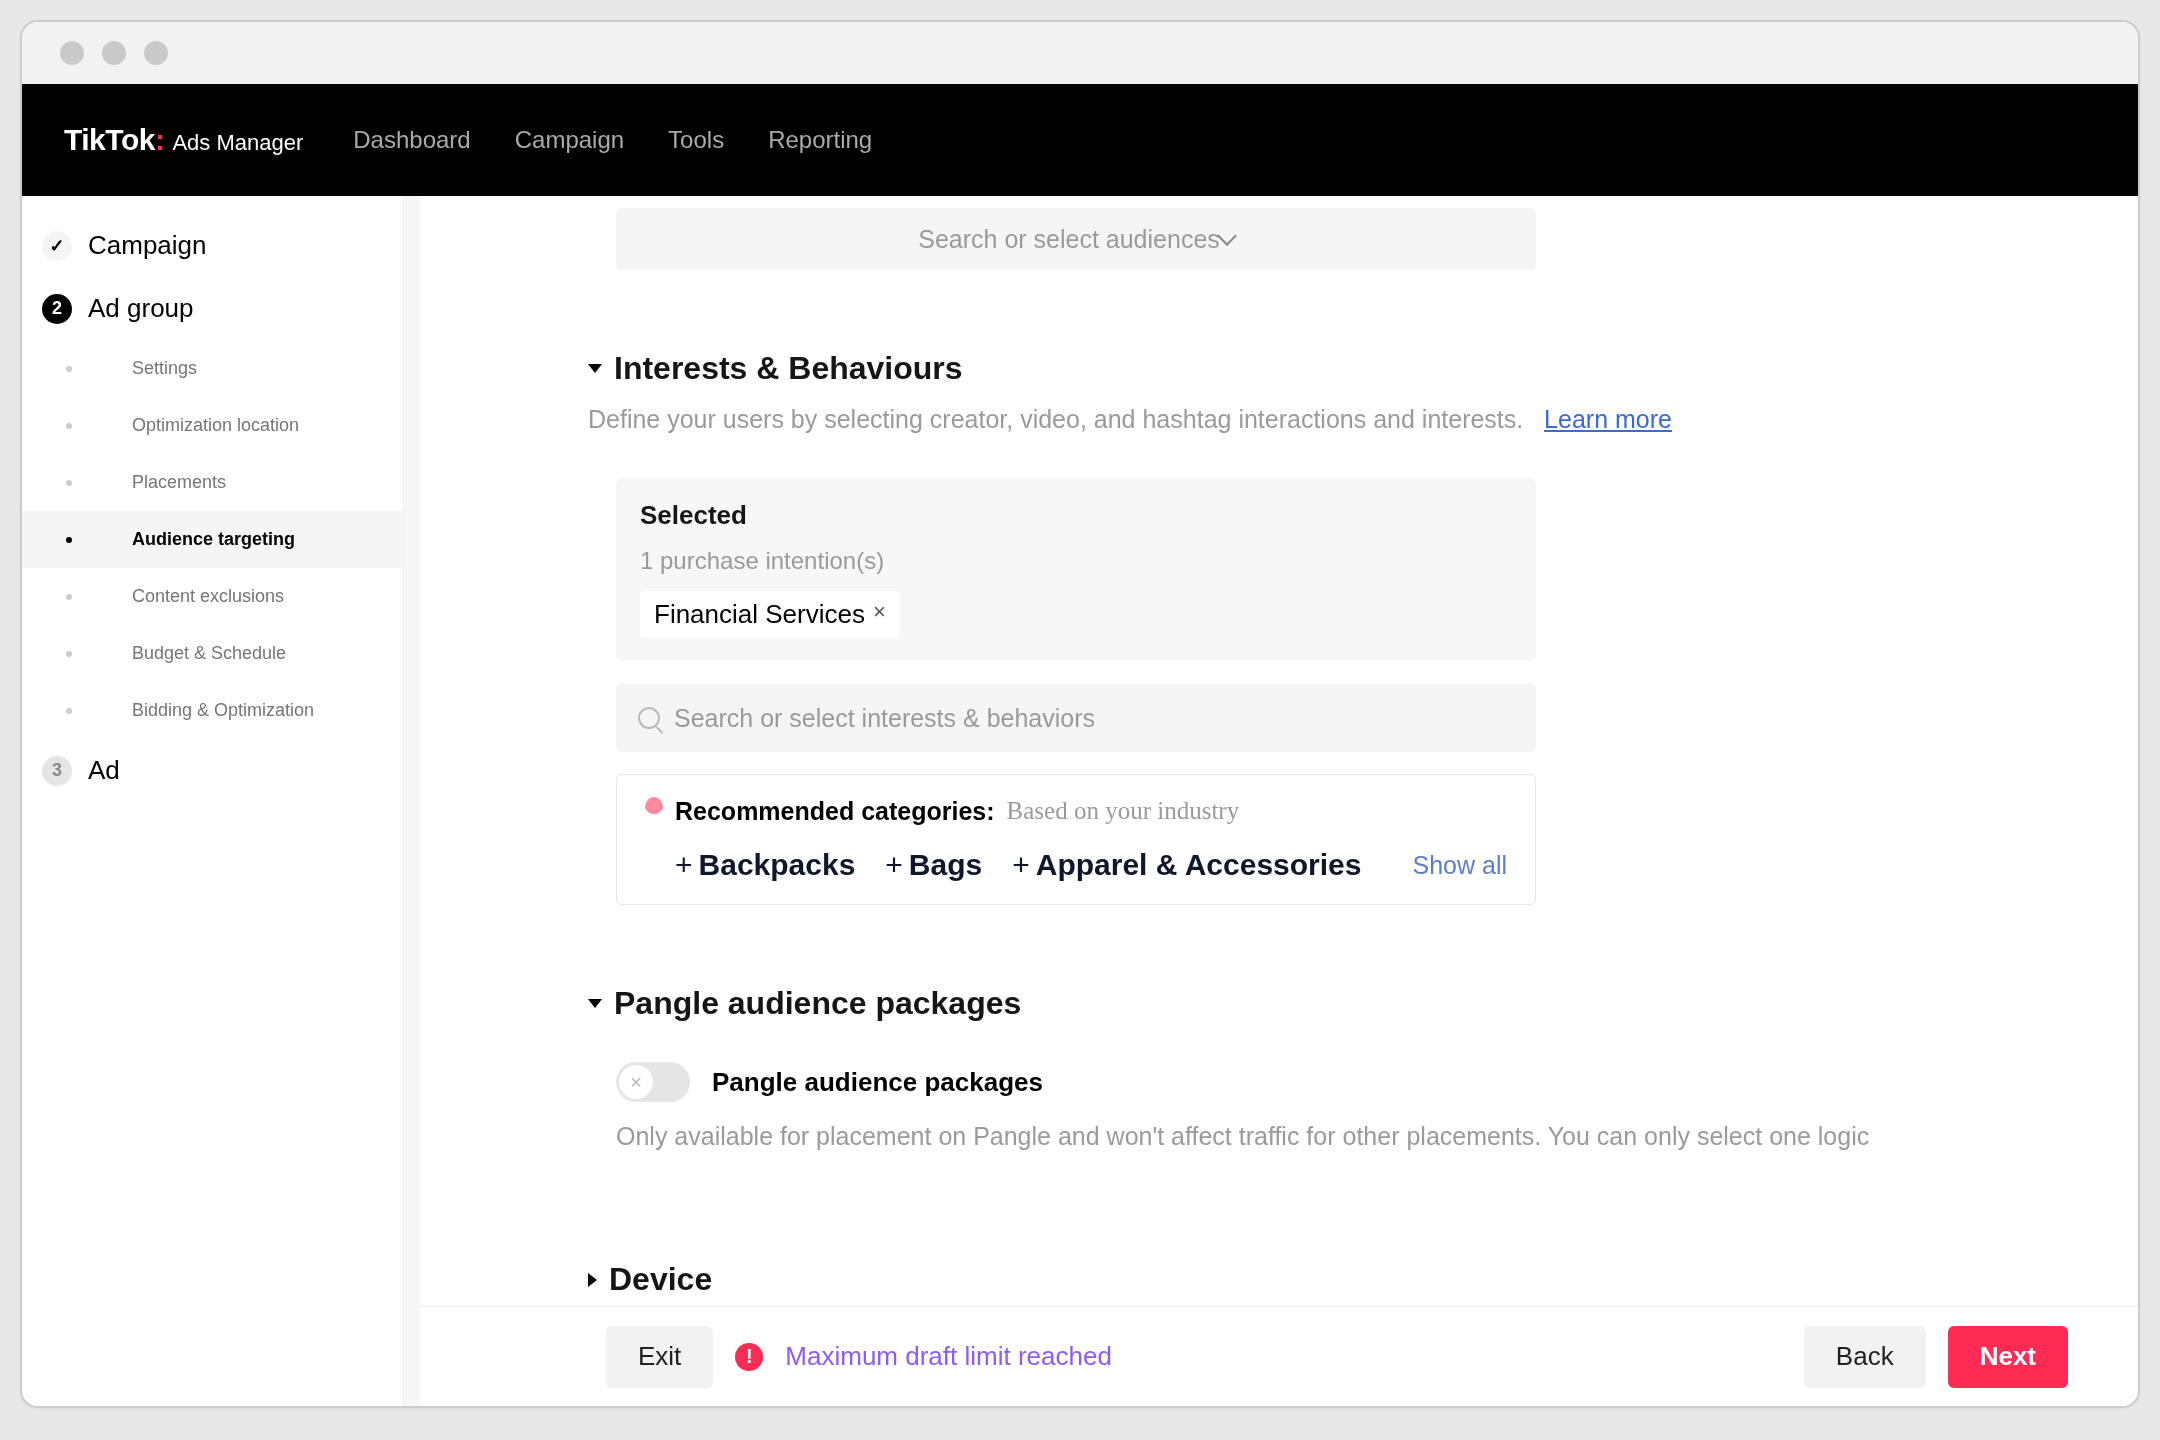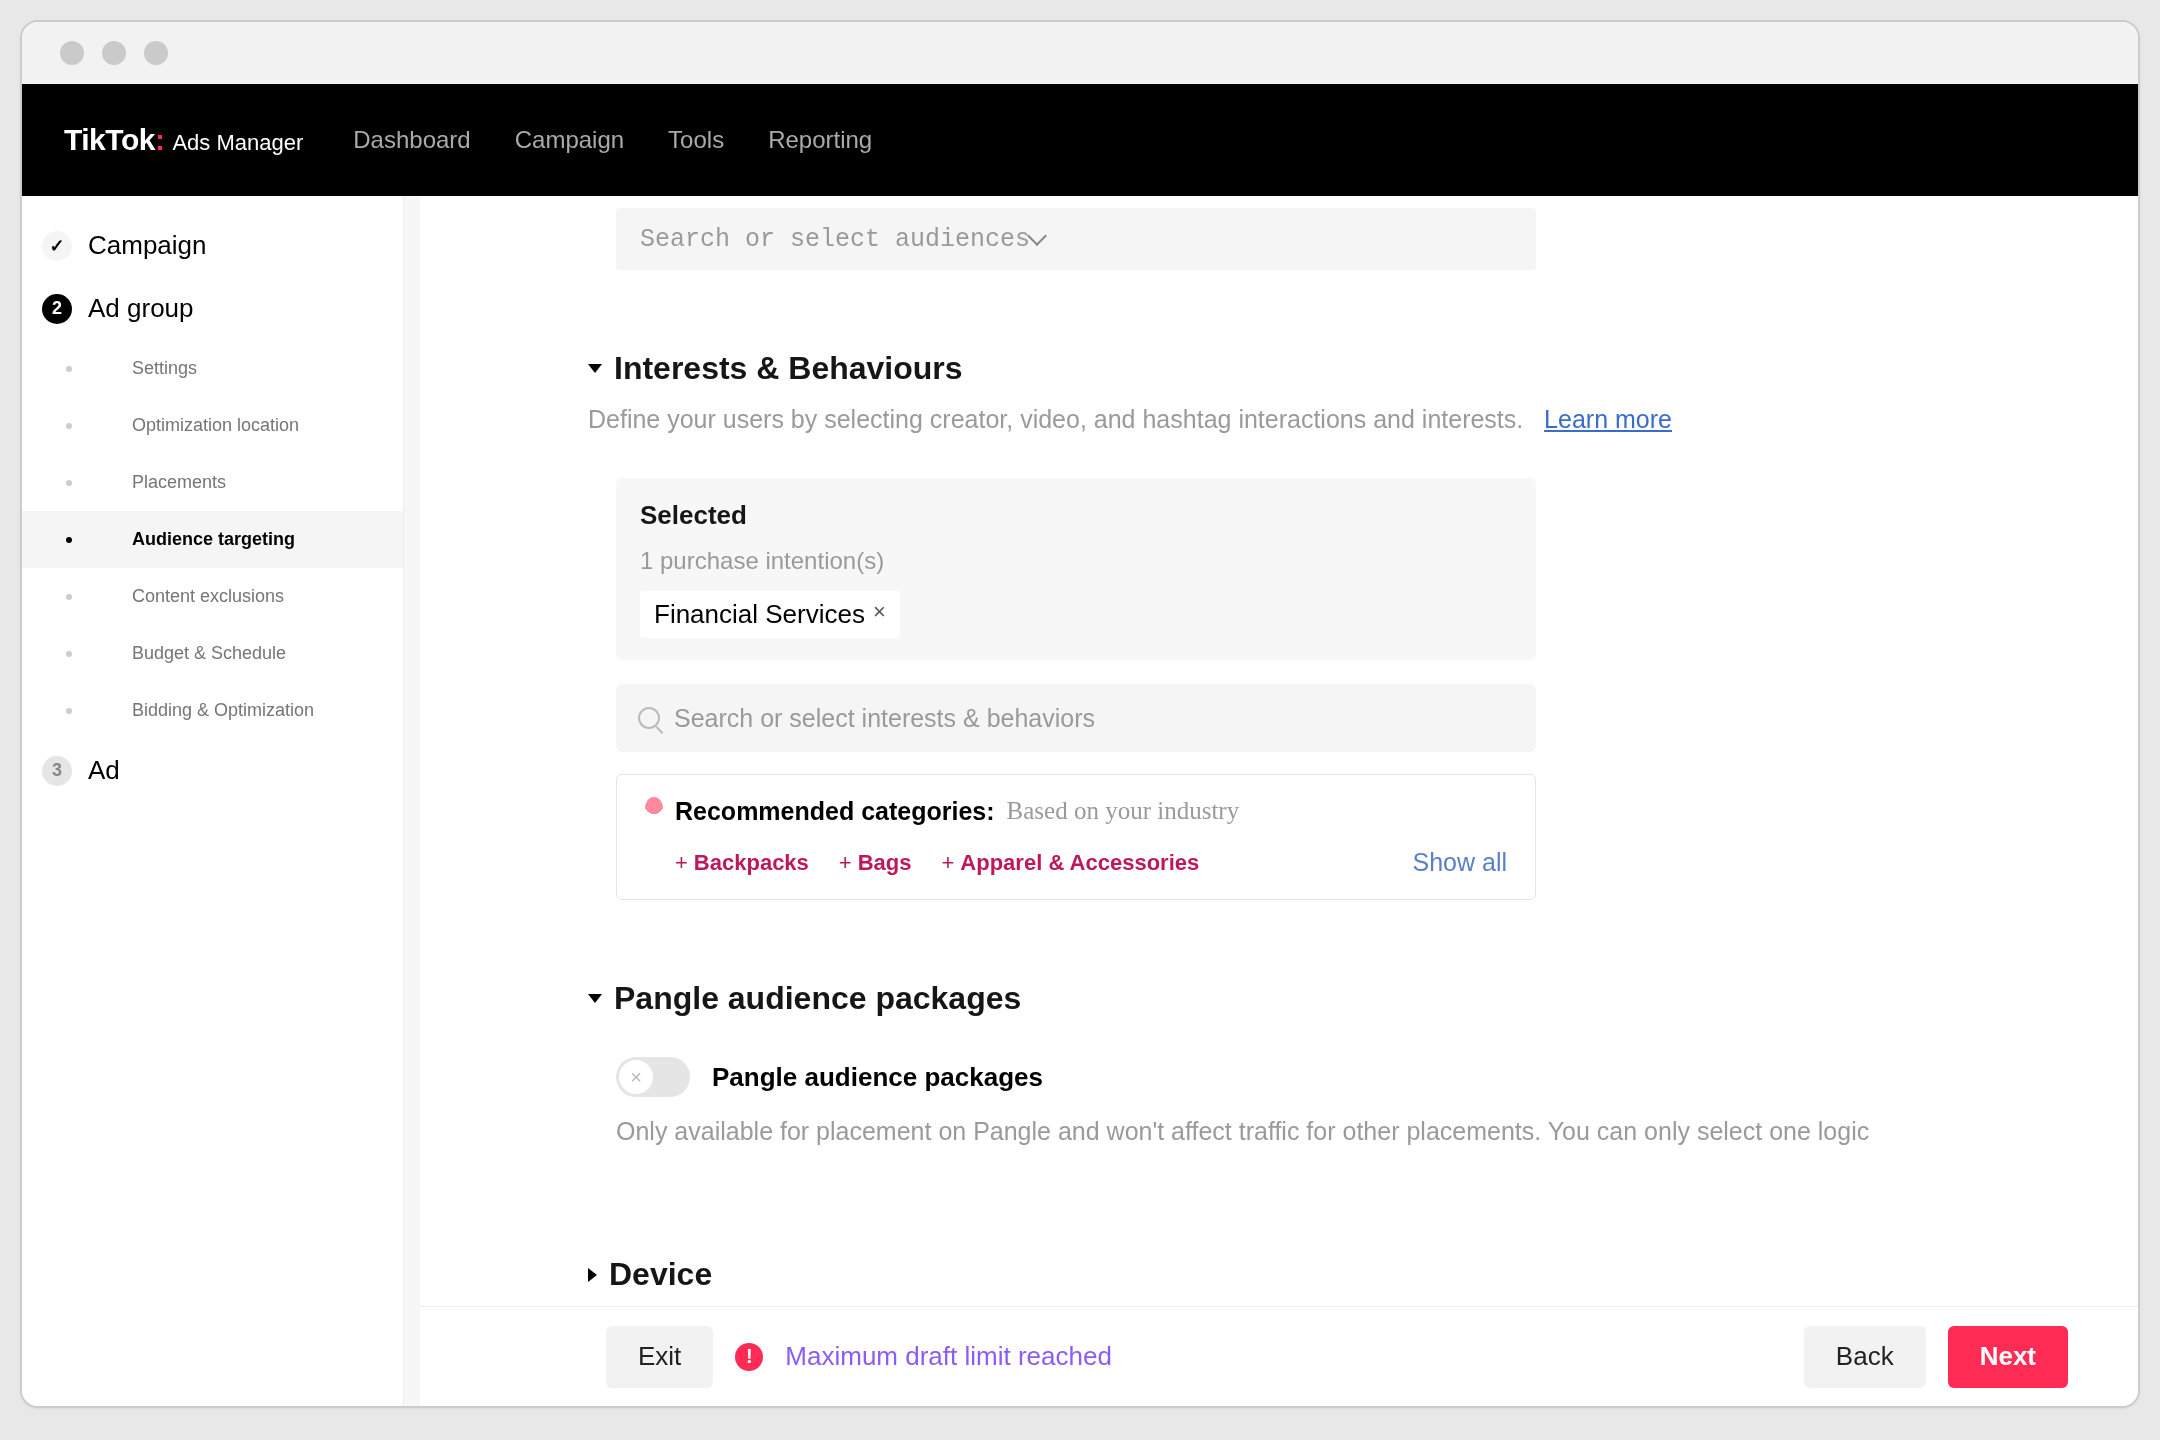--- a/index.html
+++ b/index.html
@@ -146,22 +146,21 @@
     .select-box {
       width: 920px;
       height: 62px;
       background: #f5f5f5;
       border-radius: 4px;
       display: flex;
       align-items: center;
       padding: 0 24px;
       margin-top: 12px;
       margin-left: 160px;
-      justify-content: flex-start;
-      font-family: Liberation Mono, monospace;
+      justify-content: center;
     }
     .placeholder-text {
       color: #9a9a9a;
       font-size: 25px;
     }
     .section {
       margin-top: 80px;
       margin-left: 132px;
     }
     .section-head {
@@ -277,23 +276,23 @@
     .rec-label { font-size: 25px; font-weight: 600; }
     .rec-basis { font-size: 25px; color: #9a9a9a; font-family: Liberation Serif, serif; }
     .rec-row2 {
       display: flex;
       align-items: center;
       gap: 30px;
       margin-top: 22px;
       padding-left: 30px;
     }
     .rec-item {
-      font-size: 22px;
+      font-size: 30px;
       font-weight: 600;
-      color: #be185d;
+      color: #0f172a;
     }
     .rec-plus { font-weight: 400; margin-right: 6px; }
     .showall { margin-left: auto; color: #5b7ec9; font-size: 25px; }
     .toggle-row {
       display: flex;
       align-items: center;
       gap: 22px;
       margin-top: 40px;
       margin-left: 28px;
     }

